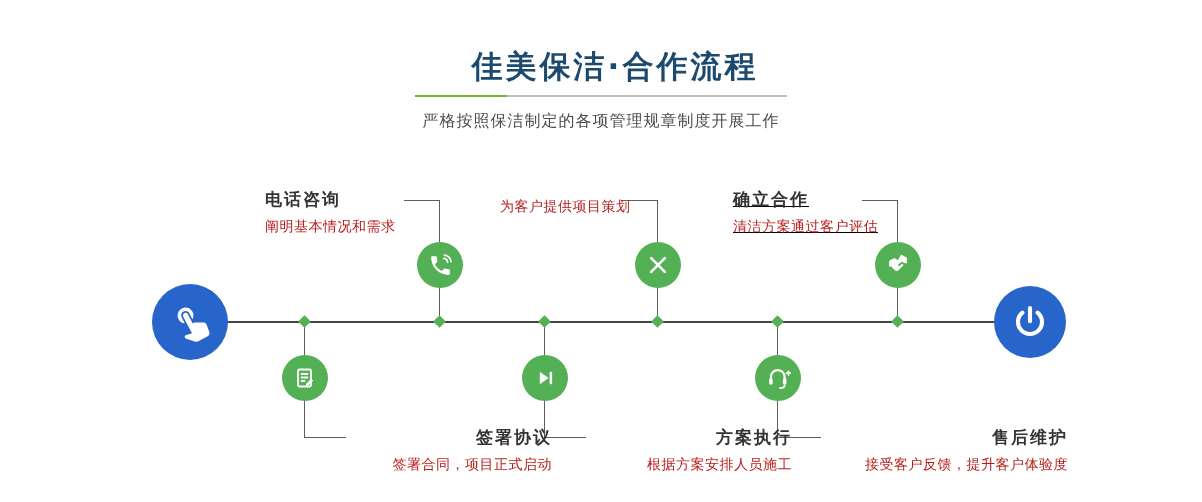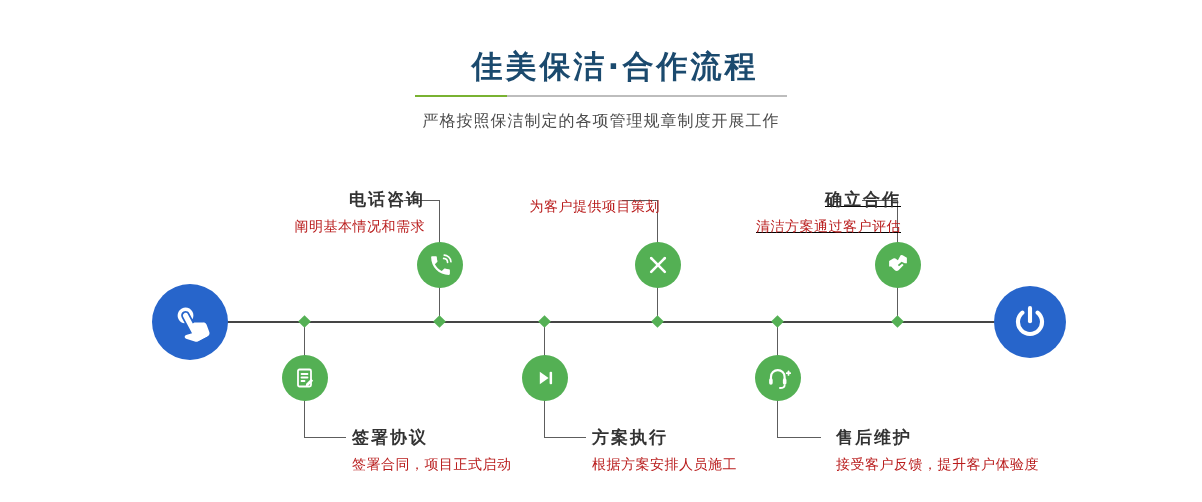--- a/index.html
+++ b/index.html
@@ -24,22 +24,22 @@
   .node { position:absolute; width:46px; height:46px; border-radius:50%; background:#54b054;
           display:flex; align-items:center; justify-content:center; z-index:3; }
   .endpoint { position:absolute; border-radius:50%; background:#2765cb;
               display:flex; align-items:center; justify-content:center; z-index:3; }
   .endpoint.start { left:152px; top:284px; width:76px; height:76px; }
   .endpoint.end   { left:994px; top:286px; width:72px; height:72px; }
 
   .step { position:absolute; z-index:4; }
   .step-title { font-size:17px; font-weight:700; color:#333; letter-spacing:2px; line-height:20px; }
   .step-desc  { font-size:14px; color:#b91c1c; margin-top:9px; letter-spacing:0.5px; }
-  .top-step { text-align:right; }
-  .bottom-step { text-align:left; }
+  .top-step { text-align:left; }
+  .bottom-step { text-align:right; }
 
   .icon-wrap { display:flex; align-items:center; justify-content:center; }
   svg { display:block; }
 </style>
 </head>
 <body>
 
 <div id="stage">
 
   <div class="abs page-title">佳美保洁·合作流程</div>
@@ -171,18 +171,18 @@
   </div>
 
   <div class="step bottom-step" style="left:352px; top:427px; width:200px;">
     <div class="step-title">签署协议</div>
     <div class="step-desc">签署合同，项目正式启动</div>
   </div>
   <div class="step bottom-step" style="left:592px; top:427px; width:200px;">
     <div class="step-title">方案执行</div>
     <div class="step-desc">根据方案安排人员施工</div>
   </div>
-  <div class="step bottom-step" style="left:828px; top:427px; width:240px;margin-left:8px;">
+  <div class="step bottom-step" style="left:828px; top:427px; width:240px;">
     <div class="step-title">售后维护</div>
     <div class="step-desc">接受客户反馈，提升客户体验度</div>
   </div>
 
 </div>
 
 </body></html>

